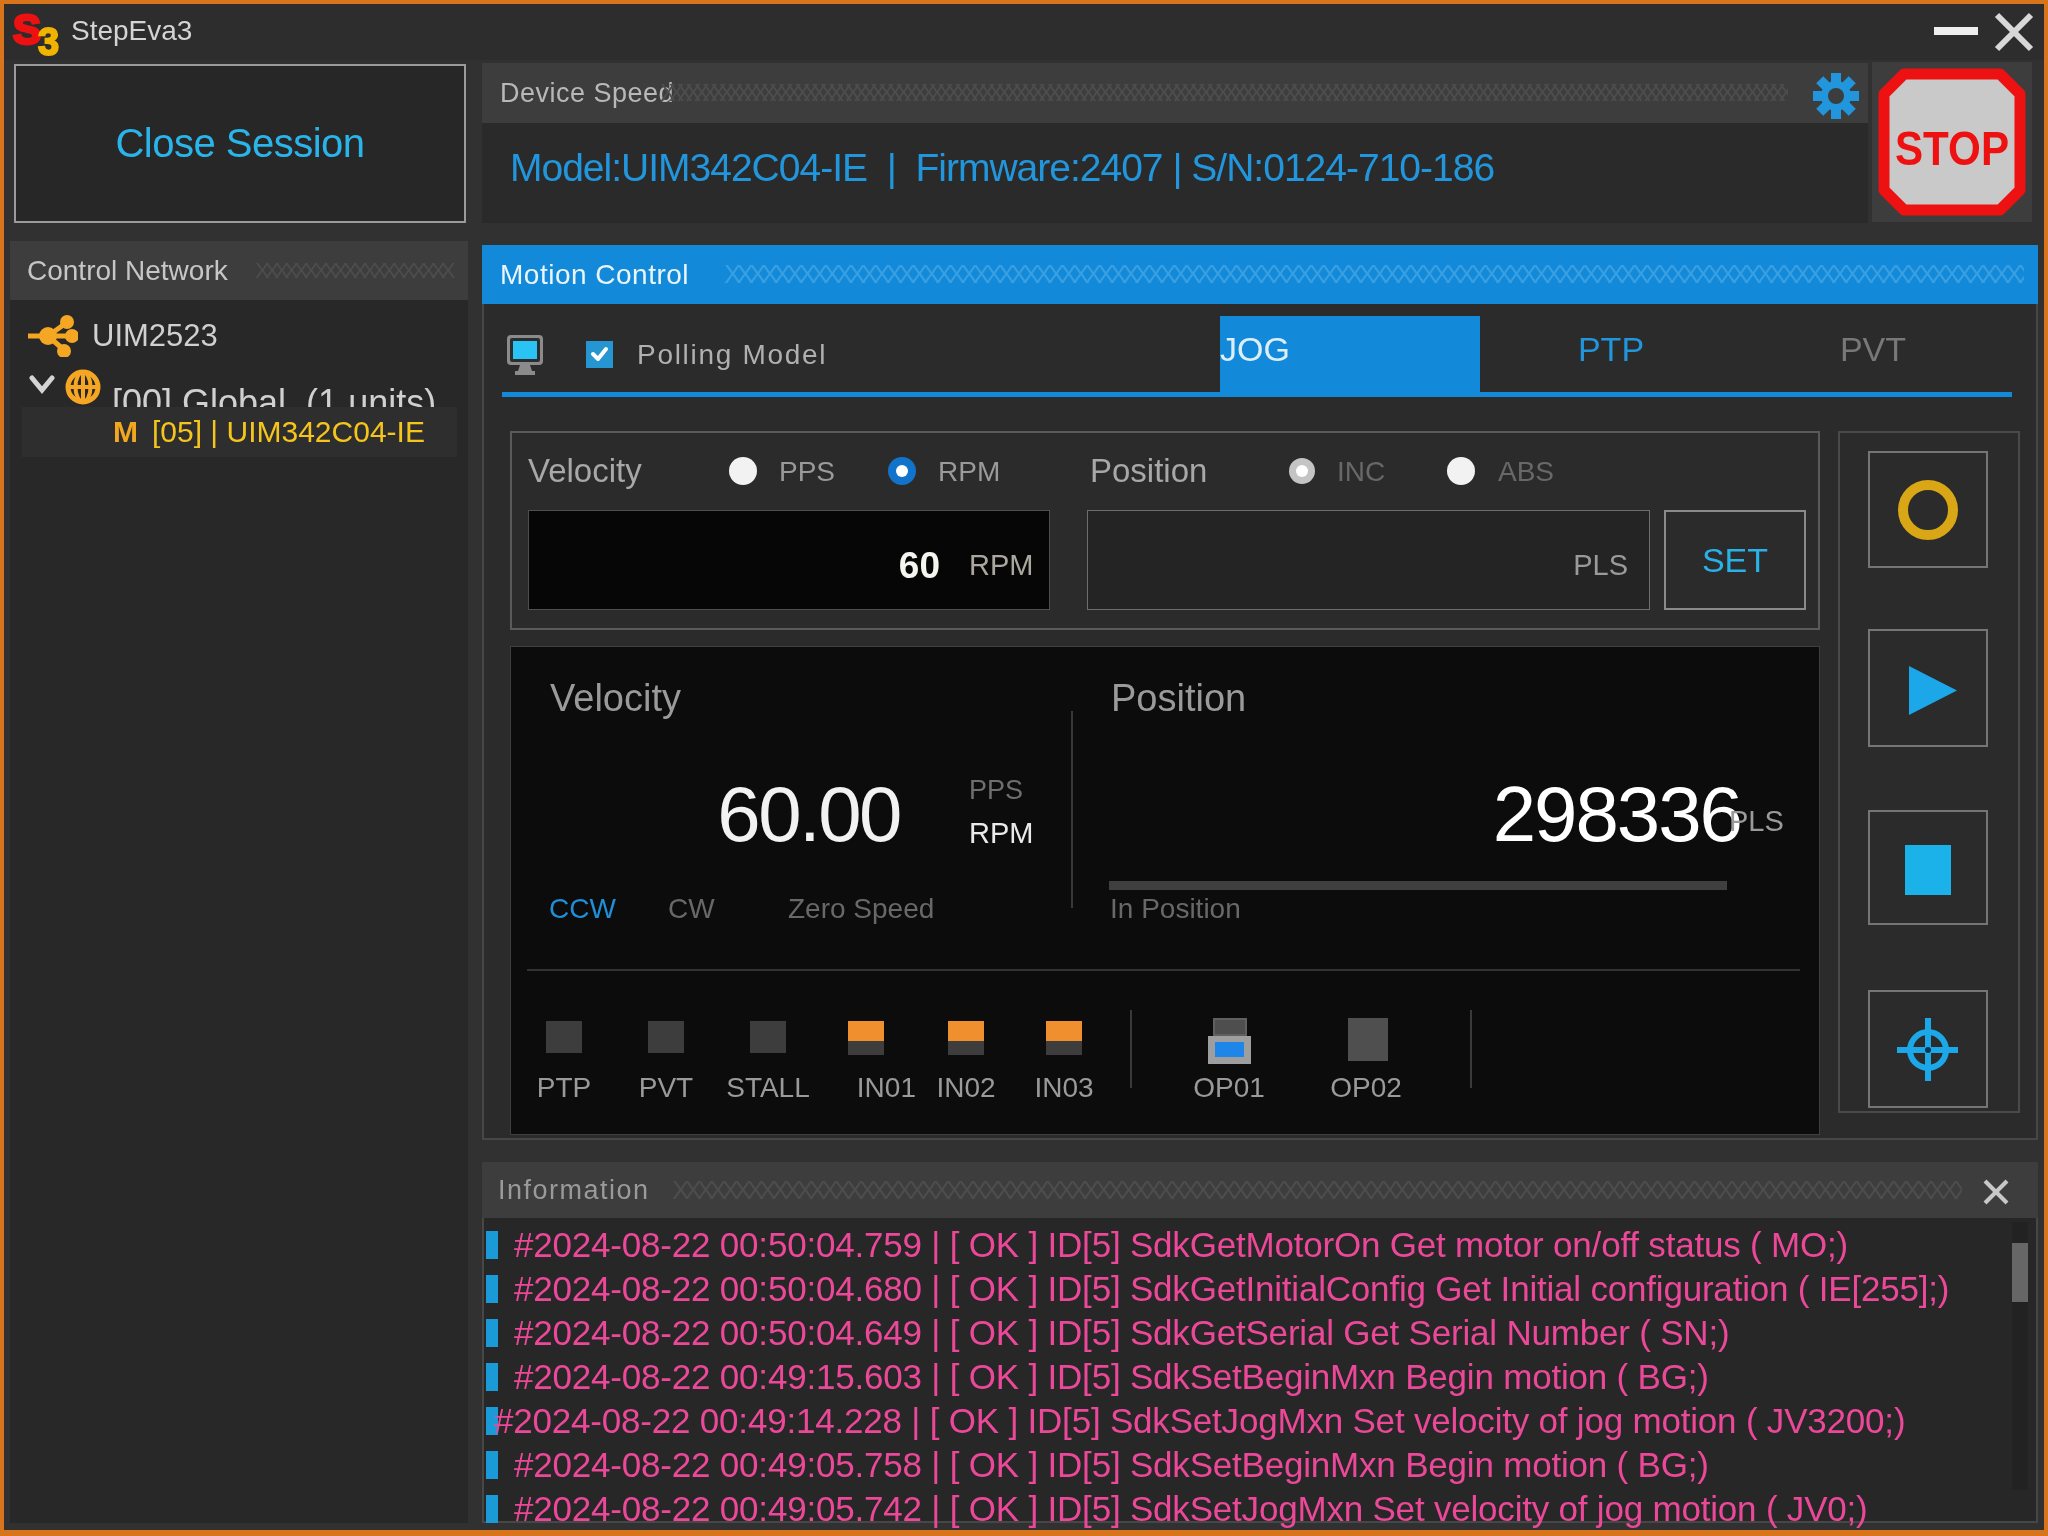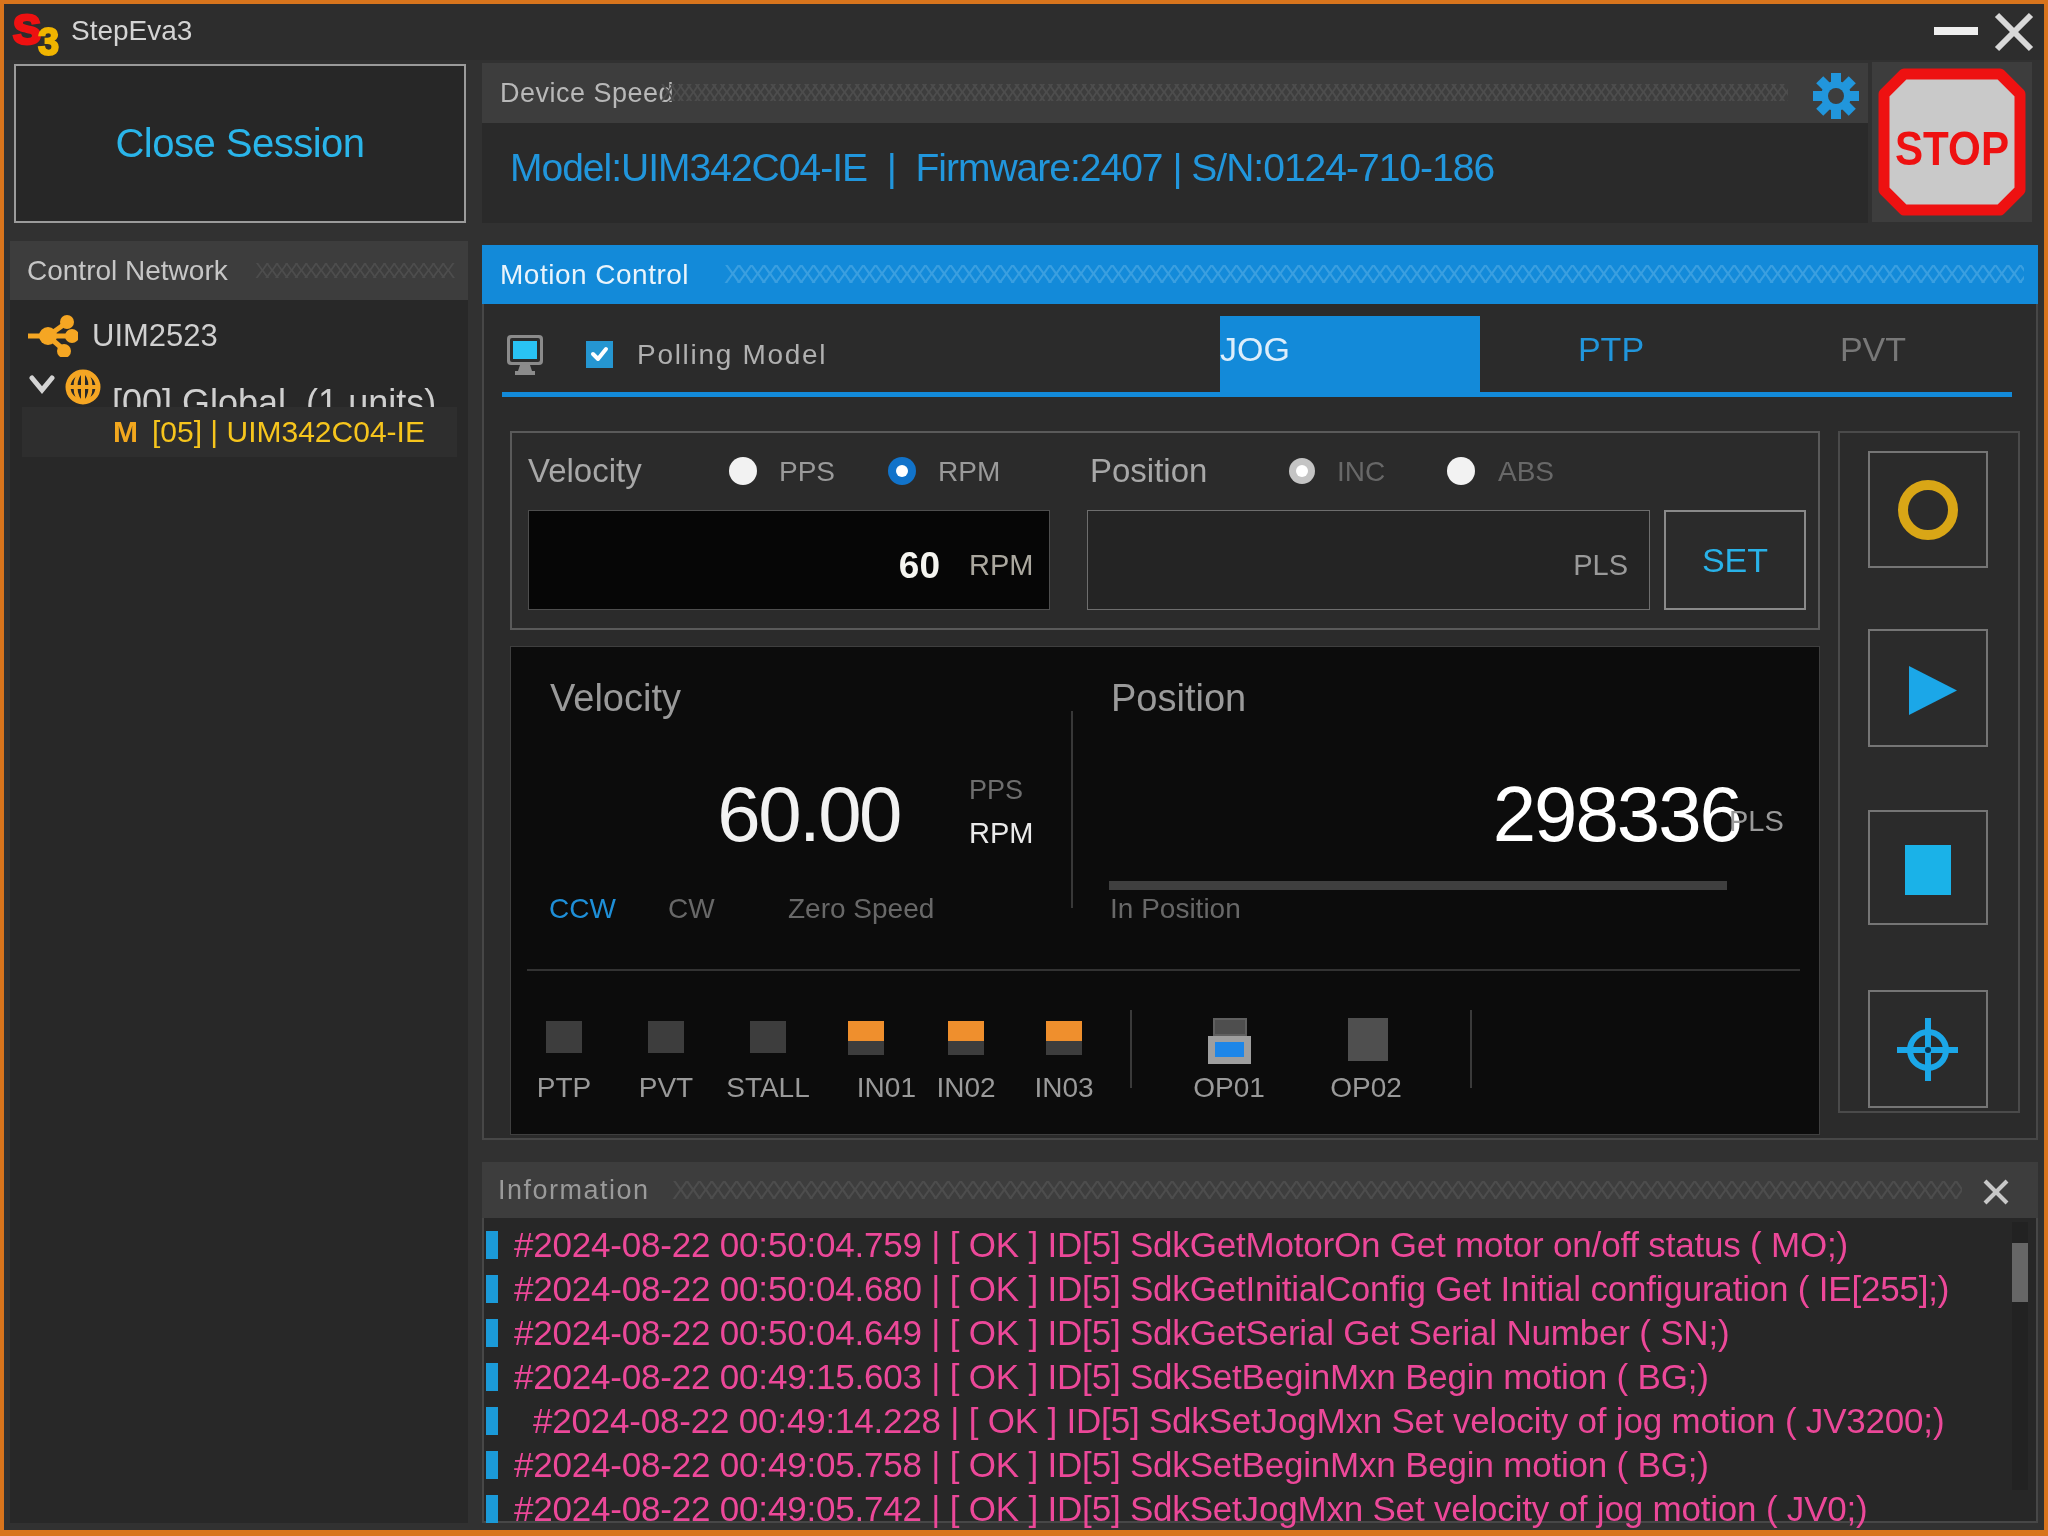--- a/index.html
+++ b/index.html
@@ -206,19 +206,19 @@
 <div class="abs" style="left:2012px;top:1243px;width:16px;height:59px;background:#666666"></div>
 <div class="abs" style="left:486px;top:1231px;width:12px;height:28px;background:#1b9ad8"></div>
 <div class="abs log" style="left:514px;top:1231px">#2024-08-22 00:50:04.759 | [ OK ] ID[5] SdkGetMotorOn Get motor on/off status ( MO;)</div>
 <div class="abs" style="left:486px;top:1275px;width:12px;height:28px;background:#1b9ad8"></div>
 <div class="abs log" style="left:514px;top:1275px">#2024-08-22 00:50:04.680 | [ OK ] ID[5] SdkGetInitialConfig Get Initial configuration ( IE[255];)</div>
 <div class="abs" style="left:486px;top:1319px;width:12px;height:28px;background:#1b9ad8"></div>
 <div class="abs log" style="left:514px;top:1319px">#2024-08-22 00:50:04.649 | [ OK ] ID[5] SdkGetSerial Get Serial Number ( SN;)</div>
 <div class="abs" style="left:486px;top:1363px;width:12px;height:28px;background:#1b9ad8"></div>
 <div class="abs log" style="left:514px;top:1363px">#2024-08-22 00:49:15.603 | [ OK ] ID[5] SdkSetBeginMxn Begin motion ( BG;)</div>
 <div class="abs" style="left:486px;top:1407px;width:12px;height:28px;background:#1b9ad8"></div>
-<div class="abs log" style="left:533px;top:1407px">#2024-08-22 00:49:14.228 | [ OK ] ID[5] SdkSetJogMxn Set velocity of jog motion ( JV3200;)</div>
+<div class="abs log" style="left:494px;top:1407px">#2024-08-22 00:49:14.228 | [ OK ] ID[5] SdkSetJogMxn Set velocity of jog motion ( JV3200;)</div>
 <div class="abs" style="left:486px;top:1451px;width:12px;height:28px;background:#1b9ad8"></div>
 <div class="abs log" style="left:514px;top:1451px">#2024-08-22 00:49:05.758 | [ OK ] ID[5] SdkSetBeginMxn Begin motion ( BG;)</div>
 <div class="abs" style="left:486px;top:1495px;width:12px;height:28px;background:#1b9ad8"></div>
 <div class="abs log" style="left:514px;top:1495px">#2024-08-22 00:49:05.742 | [ OK ] ID[5] SdkSetJogMxn Set velocity of jog motion ( JV0;)</div>
 
 <div class="abs" style="left:0;top:0;width:2048px;height:1536px;border:4px solid #d8741c;border-bottom-width:6px;pointer-events:none;z-index:99"></div>
 
 </body></html>

